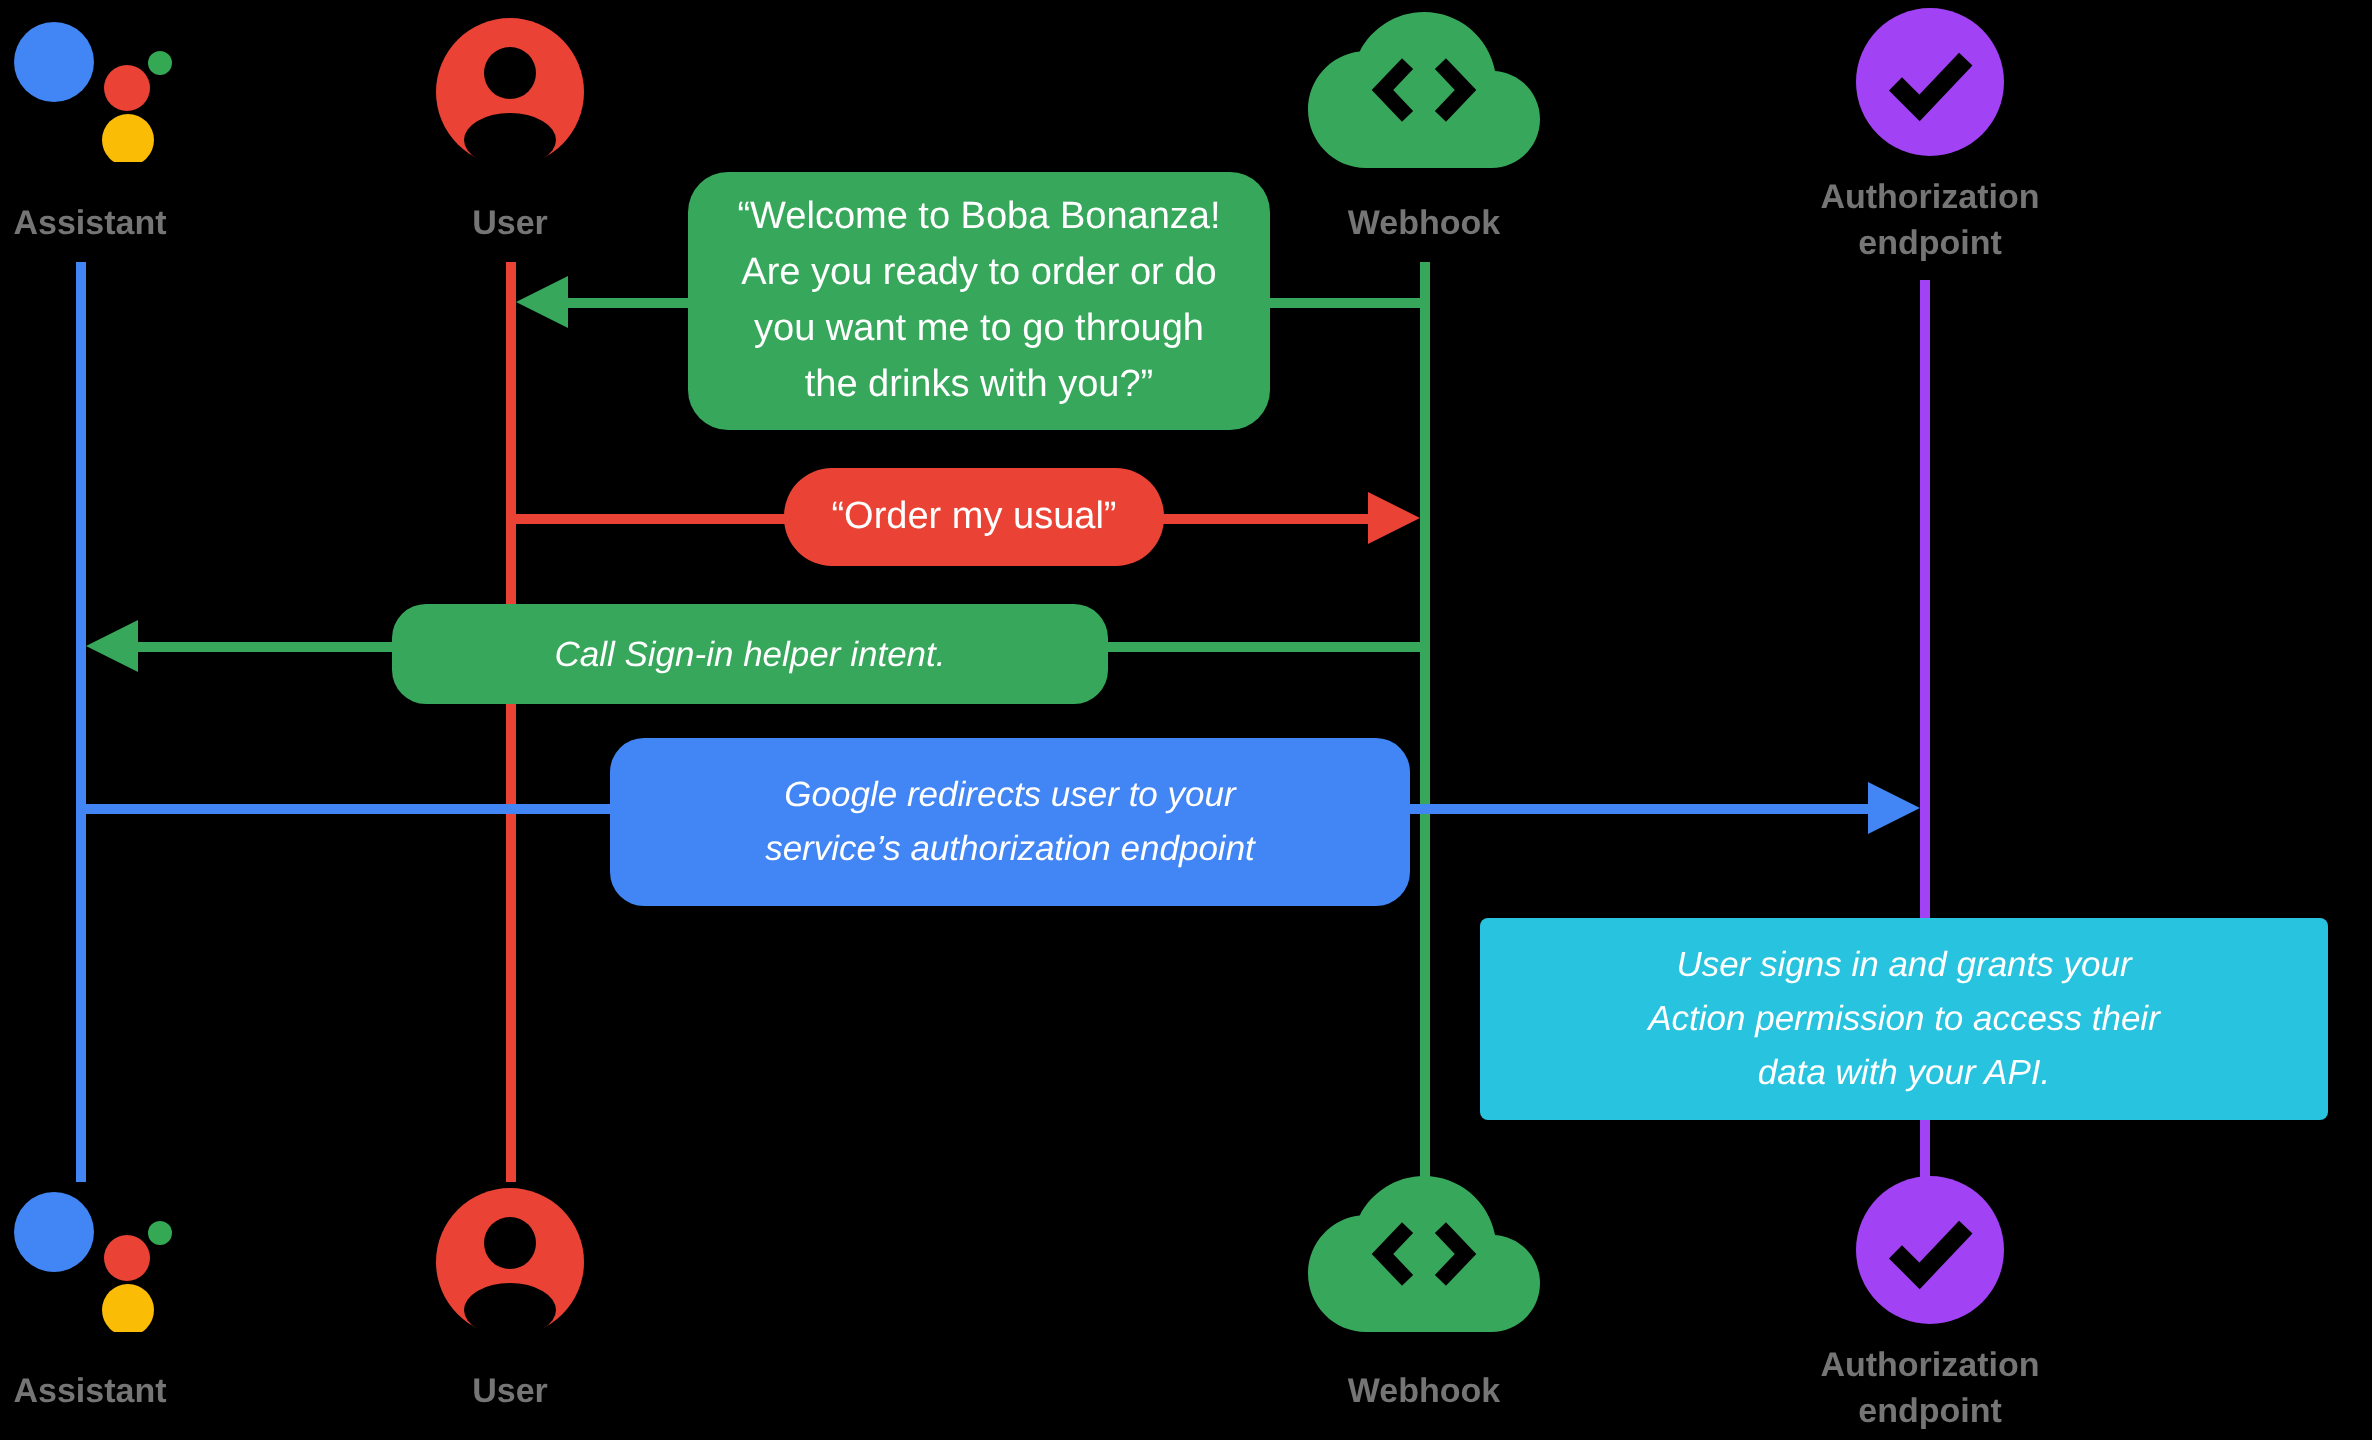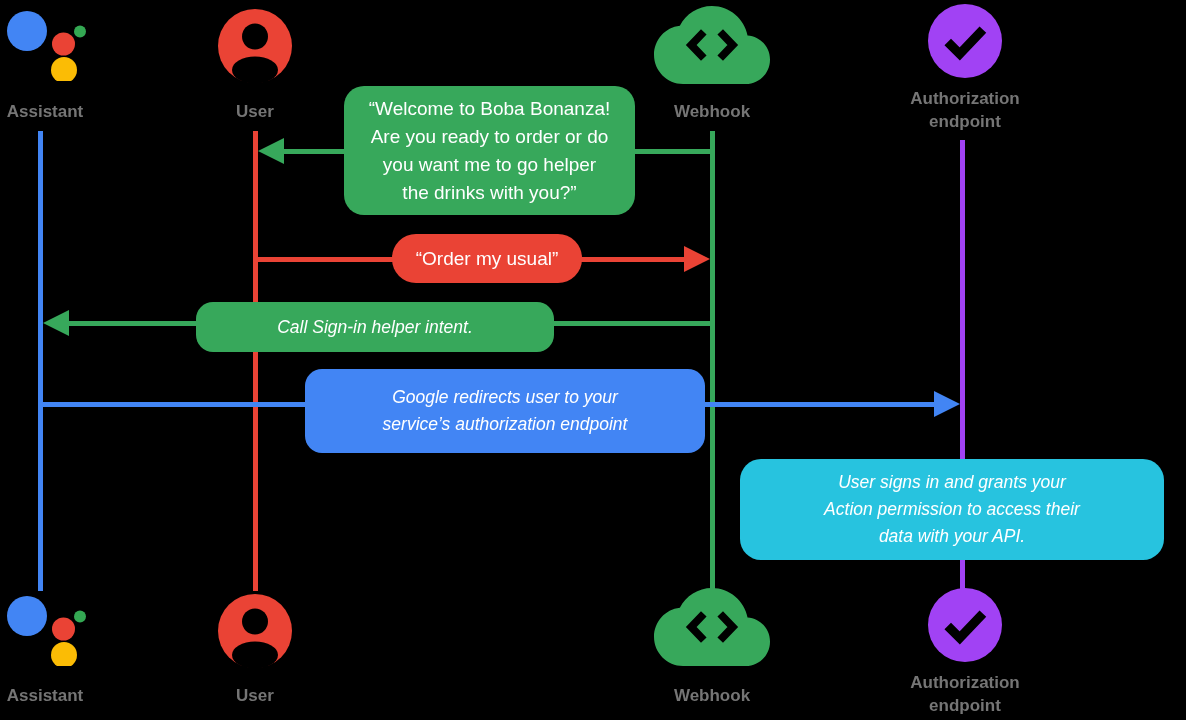--- a/index.html
+++ b/index.html
@@ -44,31 +44,31 @@
   <div class="ah r-red" style="left:684px;top:246px;"></div>
 
   <div class="hline" style="left:68px;width:644px;top:321px;background:var(--green);"></div>
   <div class="ah l-green" style="left:43px;top:310px;"></div>
 
   <div class="hline" style="left:40px;width:896px;top:402px;background:var(--blue);"></div>
   <div class="ah r-blue" style="left:934px;top:391px;"></div>
 
   <div class="bubble sans bg-green" style="left:344px;top:86px;width:291px;height:129px;border-radius:20px;">“Welcome to Boba Bonanza!
 Are you ready to order or do
-you want me to go helper
+you want me to go through
 the drinks with you?”</div>
 
   <div class="bubble sans bg-red" style="left:392px;top:234px;width:190px;height:49px;border-radius:24px;">“Order my usual”</div>
 
   <div class="bubble mono bg-green" style="left:196px;top:302px;width:358px;height:50px;border-radius:17px;">Call Sign-in helper intent.</div>
 
   <div class="bubble mono bg-blue" style="left:305px;top:369px;width:400px;height:84px;border-radius:17px;">Google redirects user to your
 service’s authorization endpoint</div>
 
-  <div class="bubble mono bg-cyan" style="left:740px;top:459px;width:424px;height:101px;border-radius:21px;">User signs in and grants your
+  <div class="bubble mono bg-cyan" style="left:740px;top:459px;width:424px;height:101px;border-radius:4px;">User signs in and grants your
 Action permission to access their
 data with your API.</div>
 
   <svg class="icon" style="left:5px;top:9px;" width="82" height="72" viewBox="0 0 82 72">
     <circle cx="22" cy="22" r="20" fill="var(--blue)"></circle>
     <circle cx="75" cy="22.5" r="6" fill="#34A853"></circle>
     <circle cx="58.5" cy="35" r="11.5" fill="var(--red)"></circle>
     <circle cx="59" cy="61" r="13" fill="var(--yellow)"></circle>
   </svg>
 

